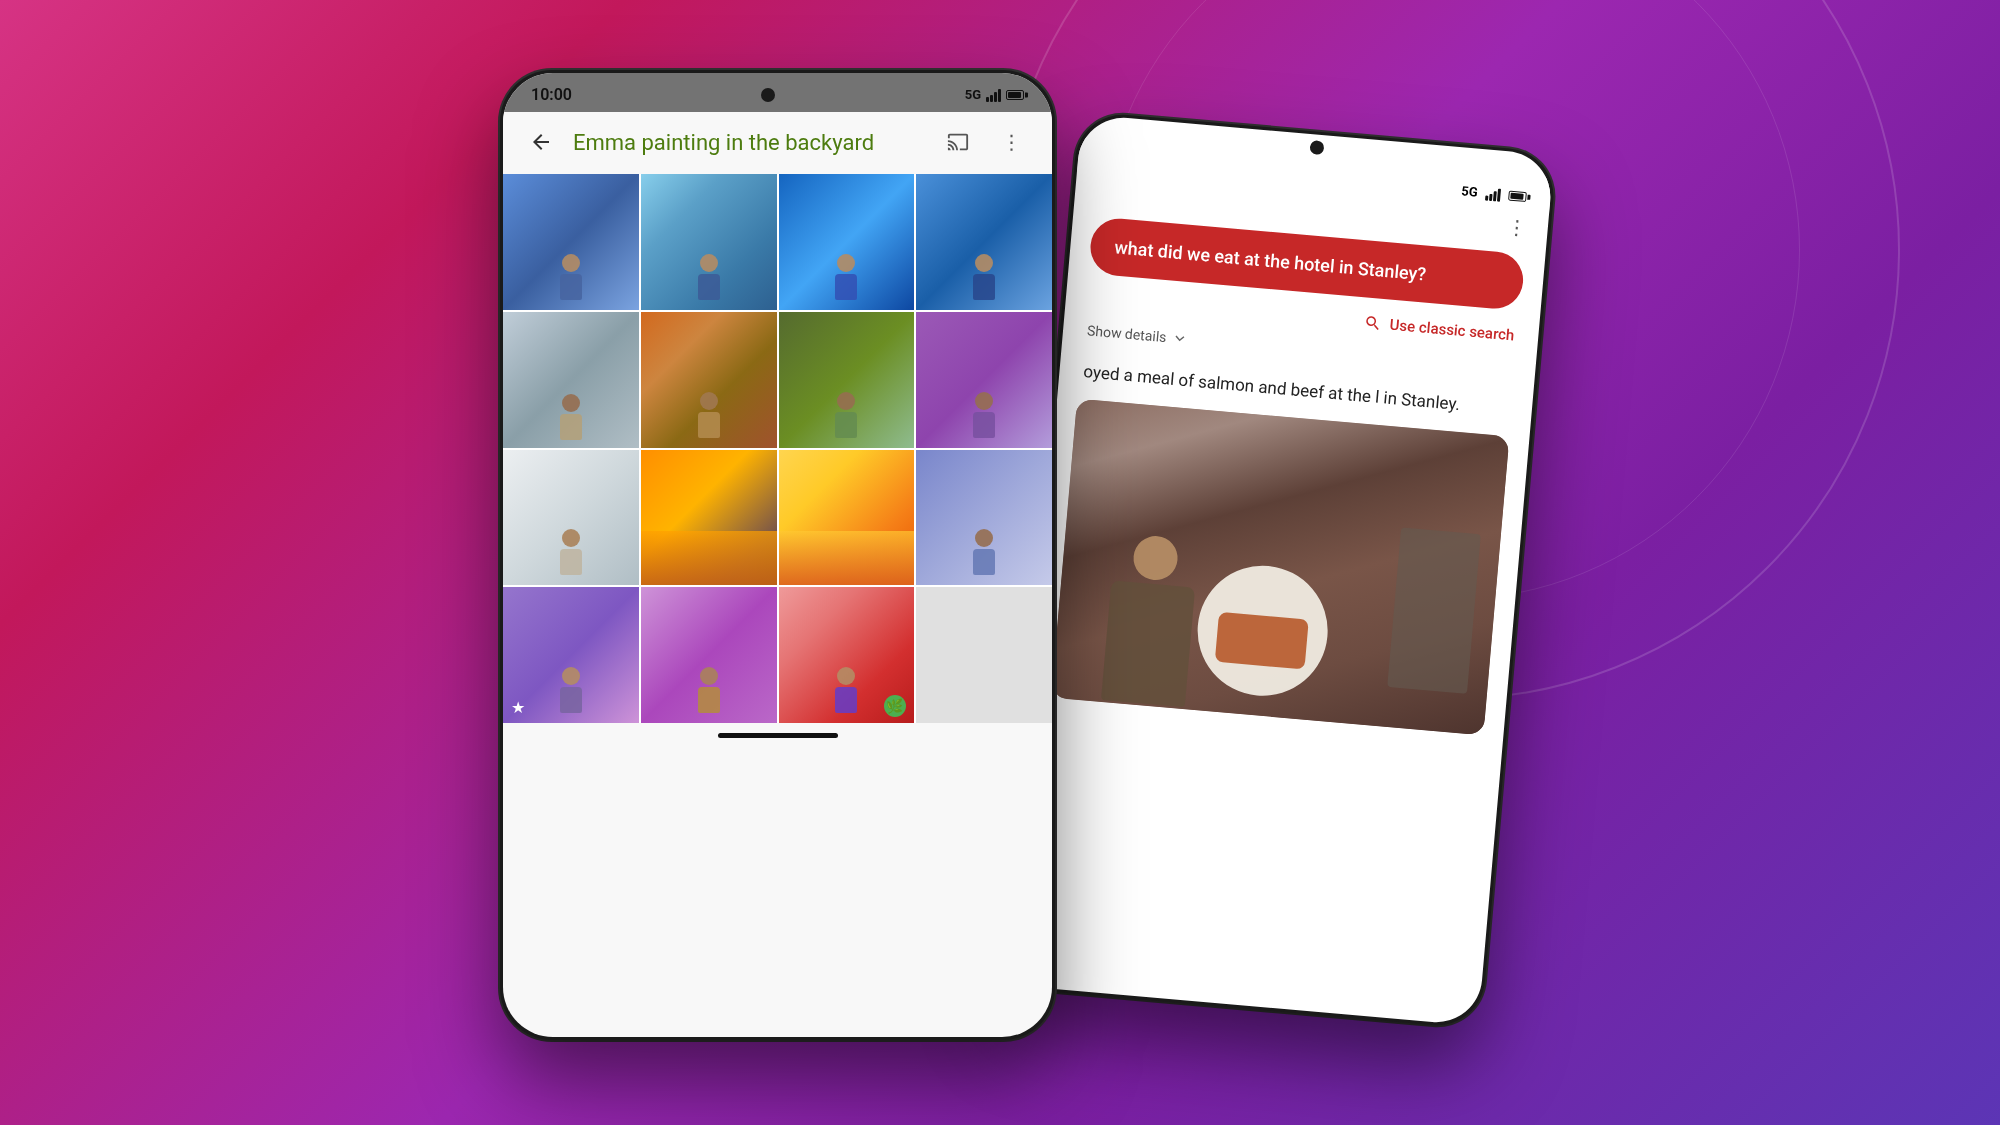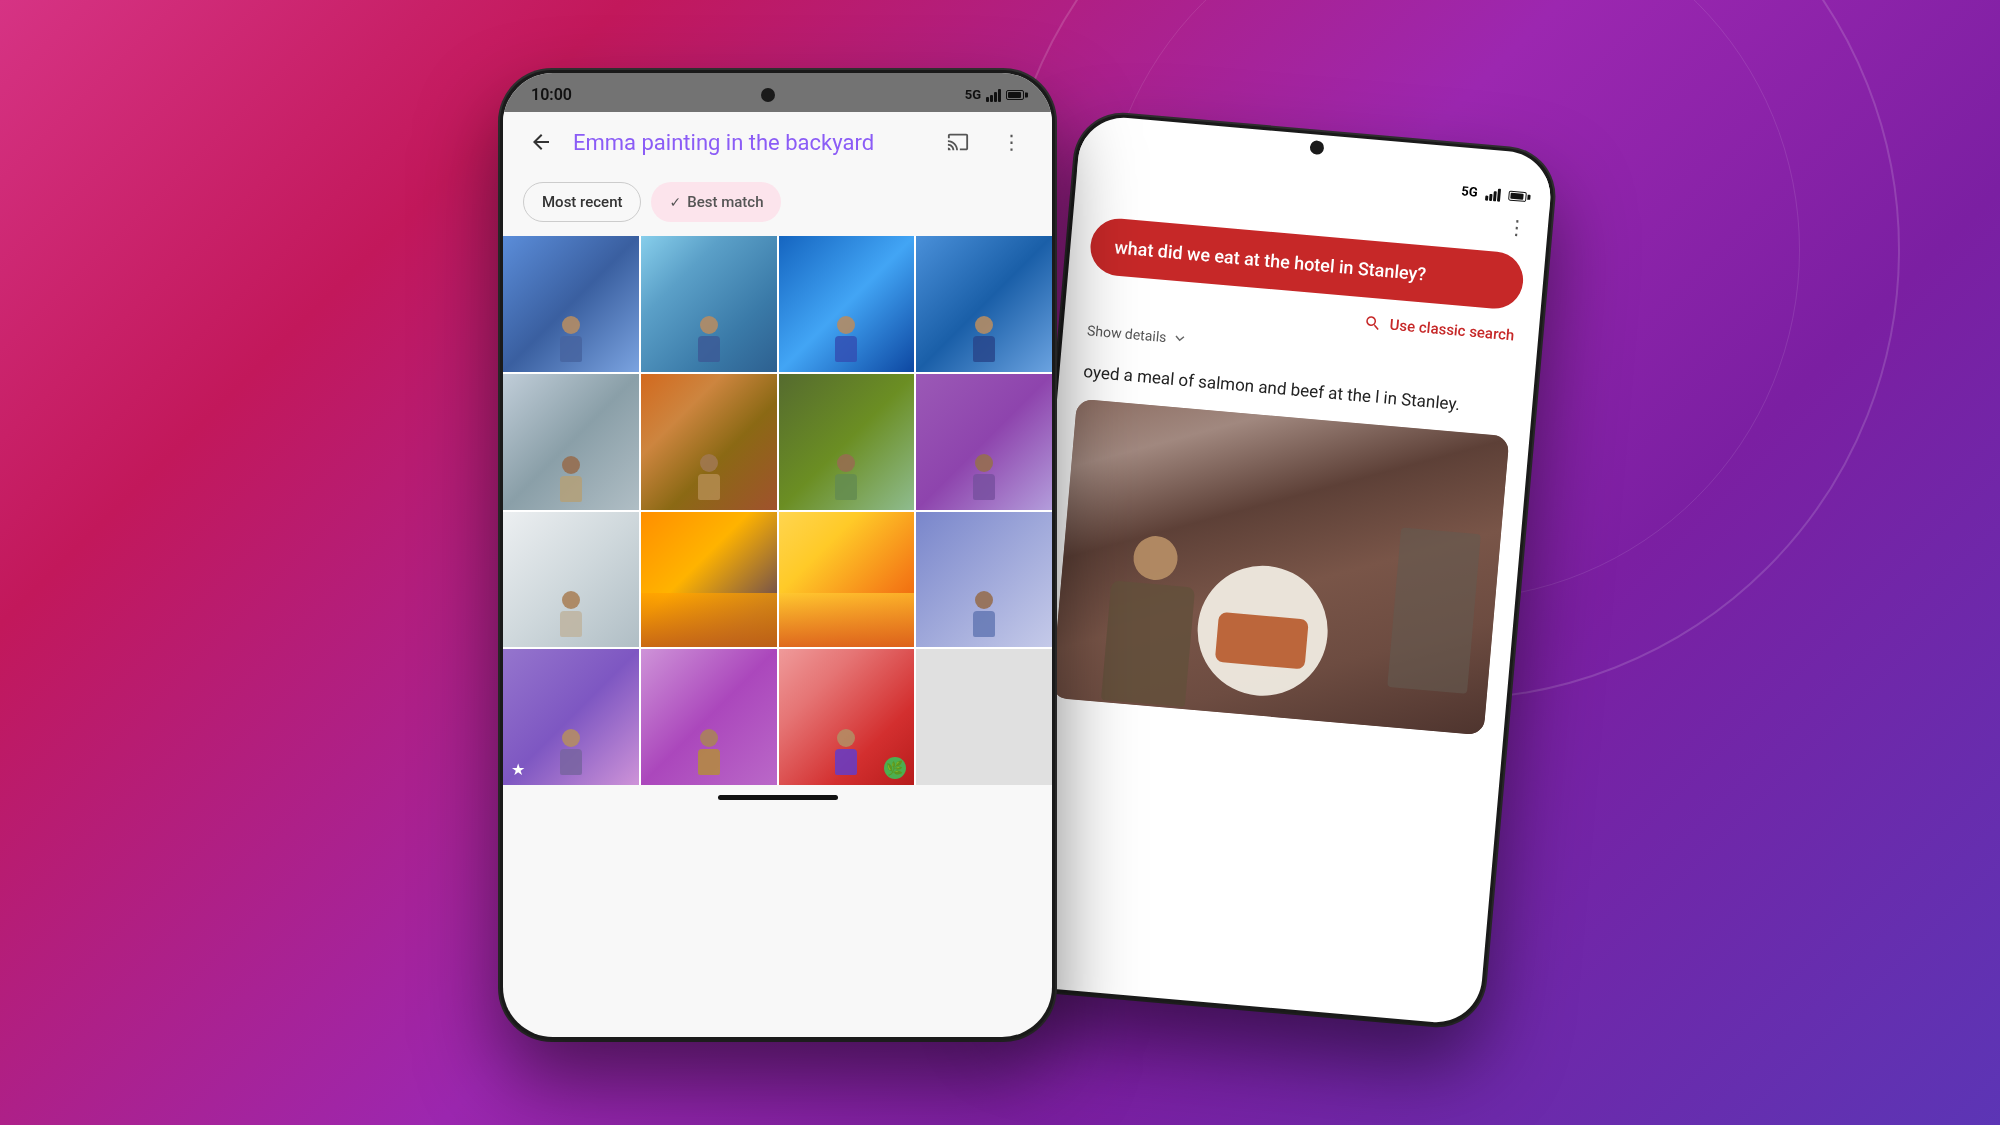--- a/index.html
+++ b/index.html
@@ -147,21 +147,21 @@
       display: flex;
       align-items: center;
       justify-content: center;
       cursor: pointer;
     }
 
     .search-title {
       flex: 1;
       font-size: 22px;
       font-weight: 400;
-      color: #8b5cf6;
+      color: #4d7c0f;
     }
 
     .cast-btn, .more-btn {
       width: 40px;
       height: 40px;
       display: flex;
       align-items: center;
       justify-content: center;
       cursor: pointer;
       border-radius: 50%;
@@ -464,29 +464,20 @@
         <div class="cast-btn">
           <svg class="cast-icon" viewBox="0 0 24 24">
             <path d="M21 3H3c-1.1 0-2 .9-2 2v3h2V5h18v14h-7v2h7c1.1 0 2-.9 2-2V5c0-1.1-.9-2-2-2zM1 18v3h3c0-1.66-1.34-3-3-3zm0-4v2c2.76 0 5 2.24 5 5h2c0-3.87-3.13-7-7-7zm0-4v2c4.97 0 9 4.03 9 9h2c0-6.08-4.93-11-11-11z" fill="#555"></path>
           </svg>
         </div>
         <div class="more-btn">
           <span class="dots-icon">⋮</span>
         </div>
       </div>
 
-      <div class="filter-row">
-        <div class="chip chip-outline">
-          <span>Most recent</span>
-        </div>
-        <div class="chip chip-filled">
-          <span class="chip-check">✓</span>
-          <span>Best match</span>
-        </div>
-      </div>
 
       <div class="photo-grid">
 
         <div class="photo-cell photo-1">
           <div class="photo-content">
             <div class="mini-figure">
               <div class="mini-head"></div>
               <div class="mini-body" style="background:rgba(70,100,160,0.85)"></div>
             </div>
           </div>

